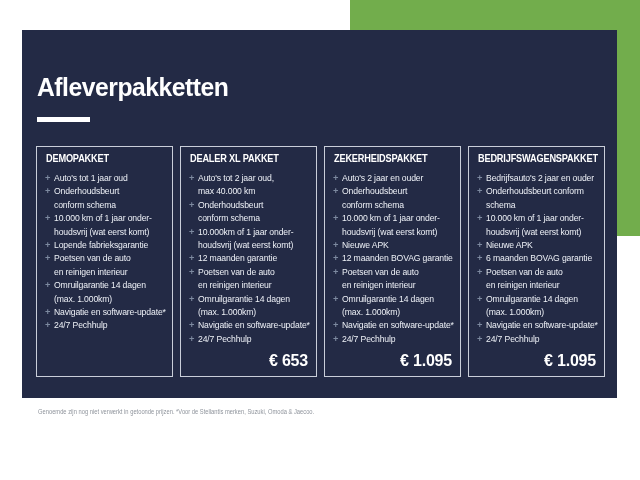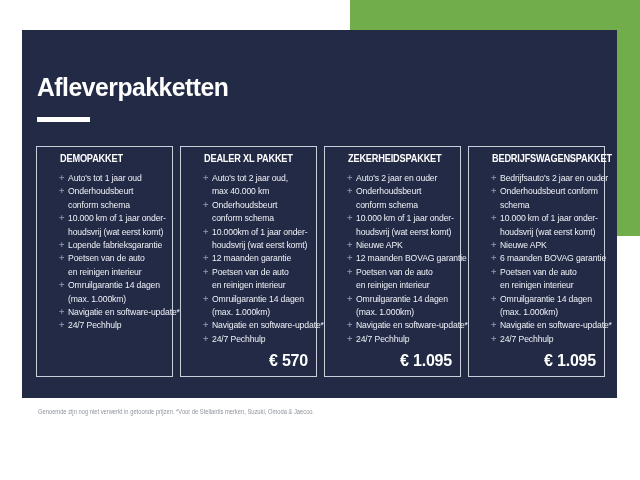--- a/index.html
+++ b/index.html
@@ -45,21 +45,21 @@
     position: absolute;
     left: 36px; top: 146px;
     z-index: 3;
     display: flex;
     gap: 7px;
   }
   .card {
     width: 137px; height: 231px;
     box-sizing: border-box;
     border: 1px solid rgba(230, 235, 243, 0.85);
-    padding: 6px 6px 6px 22px;
+    padding: 6px 6px 6px 8px;
     display: flex;
     flex-direction: column;
   }
   .card-title {
     margin: 0 0 8px 1px;
     color: #ffffff;
     font-size: 10px;
     font-weight: bold;
     letter-spacing: -0.2px;
     white-space: nowrap;
@@ -198,21 +198,21 @@
         </li>
         <li>
           <span class="plus">+</span>
           <span class="itx">Navigatie en software-update*</span>
         </li>
         <li>
           <span class="plus">+</span>
           <span class="itx">24/7 Pechhulp</span>
         </li>
       </ul>
-    <div class="card-price">€ 570</div>
+    <div class="card-price">€ 653</div>
   </section>
 
   <section class="card">
     <h2 class="card-title">ZEKERHEIDSPAKKET</h2>
     <ul class="card-items">
         <li>
           <span class="plus">+</span>
           <span class="itx">Auto's 2 jaar en ouder</span>
         </li>
         <li>

